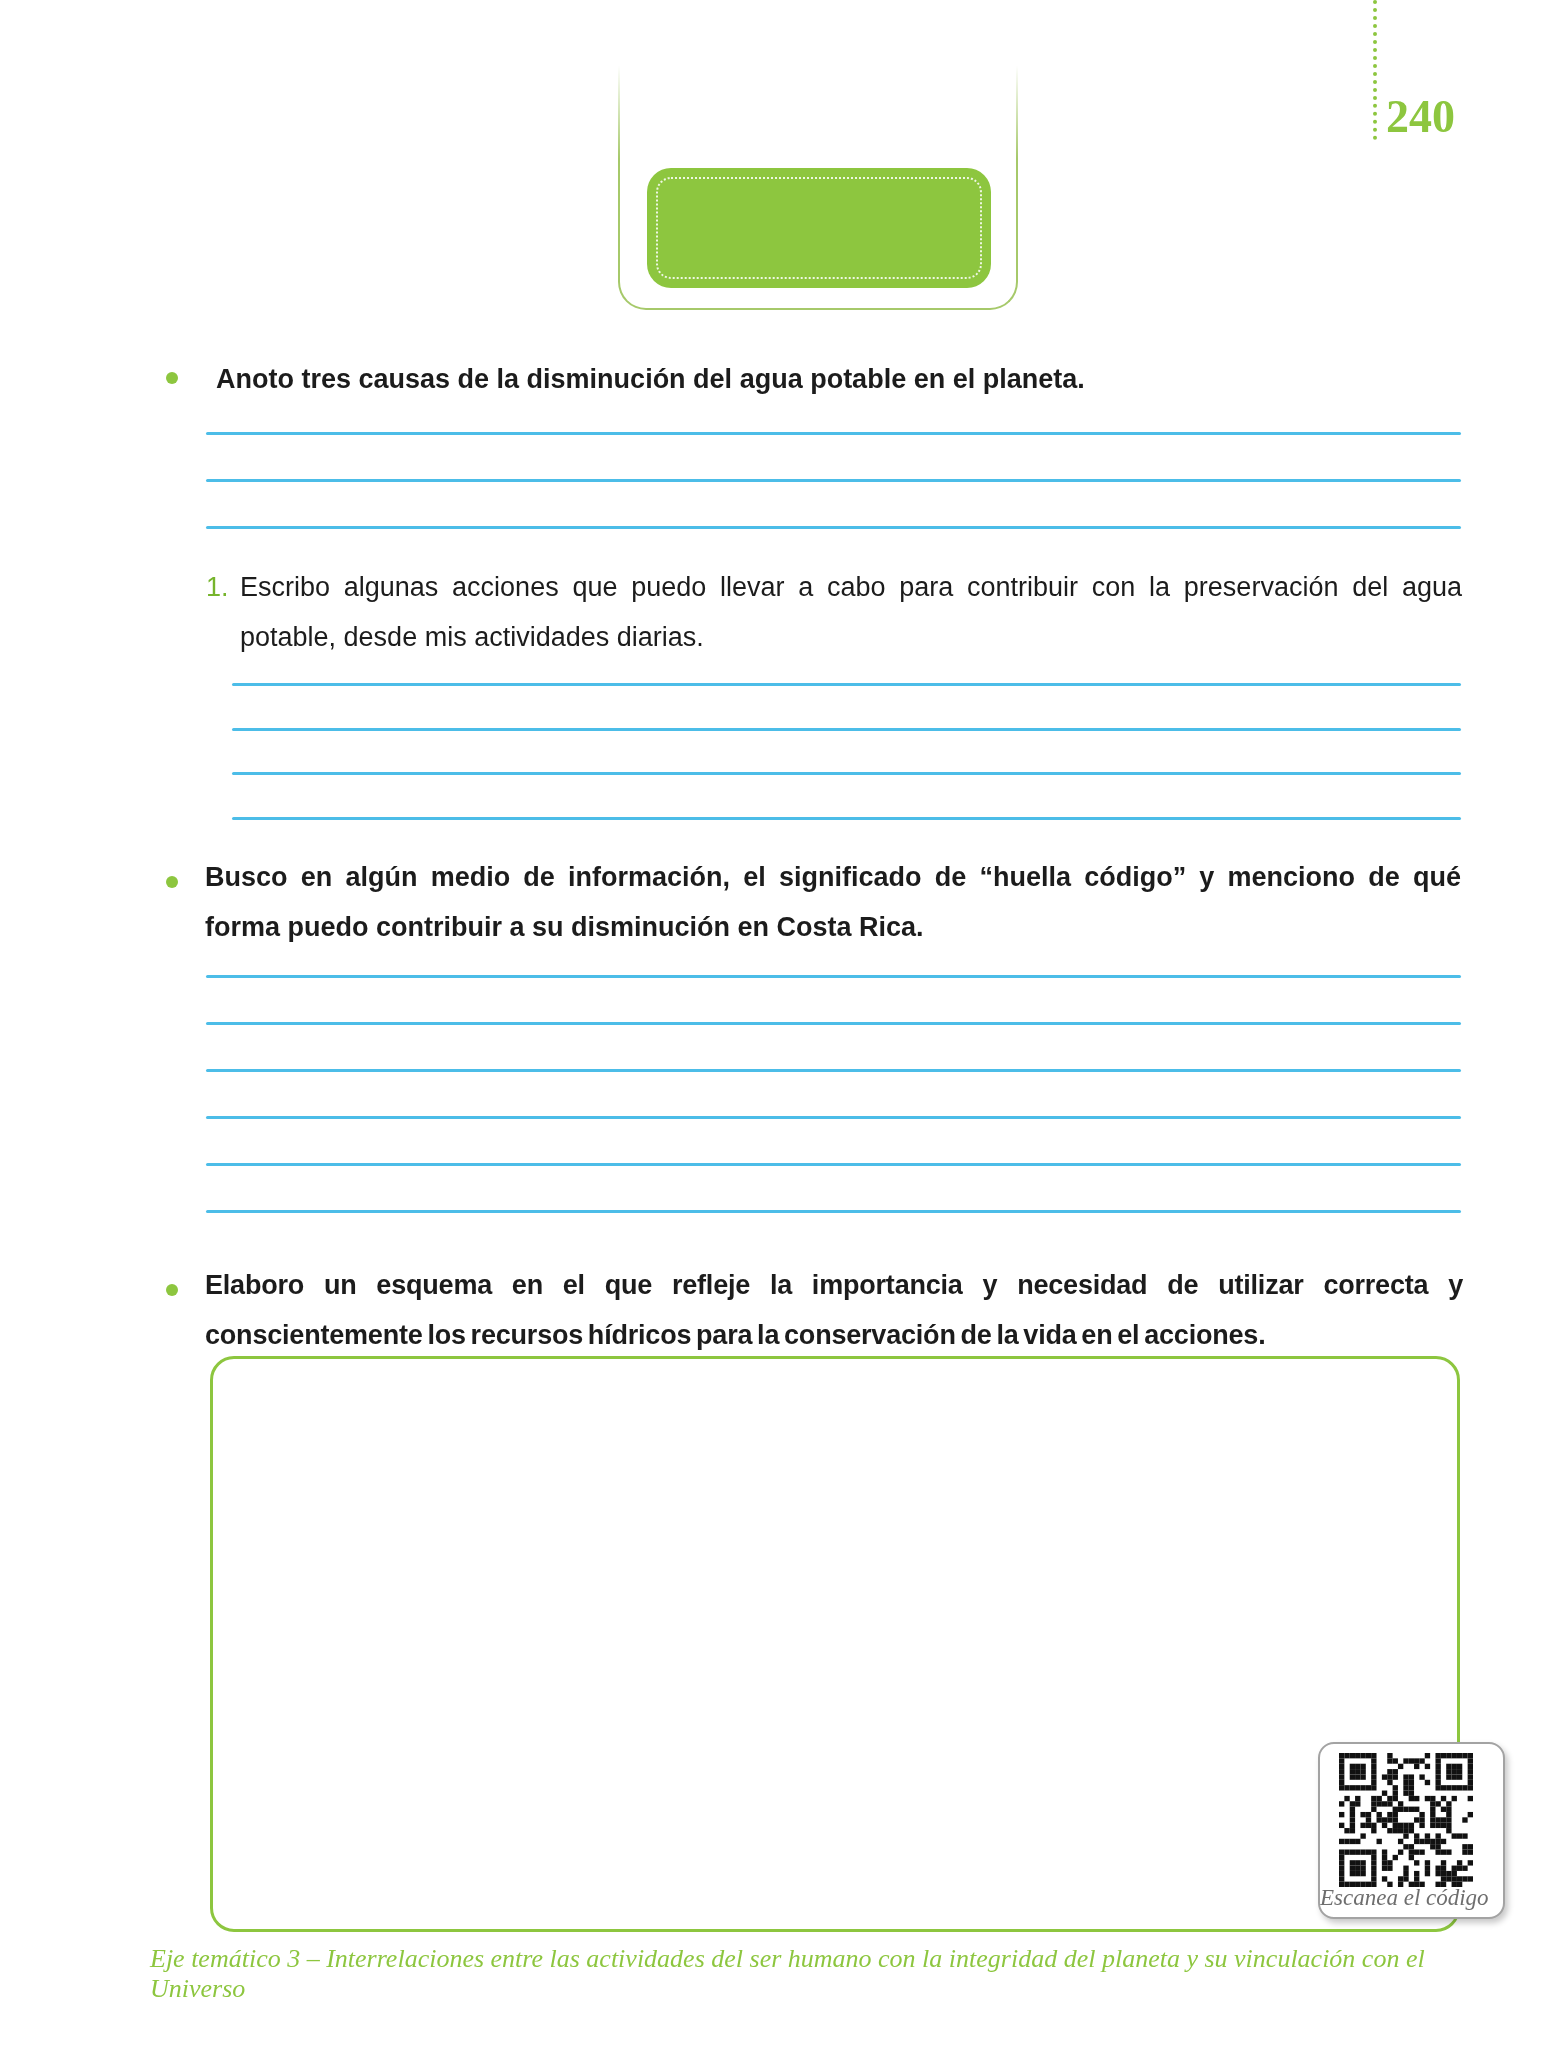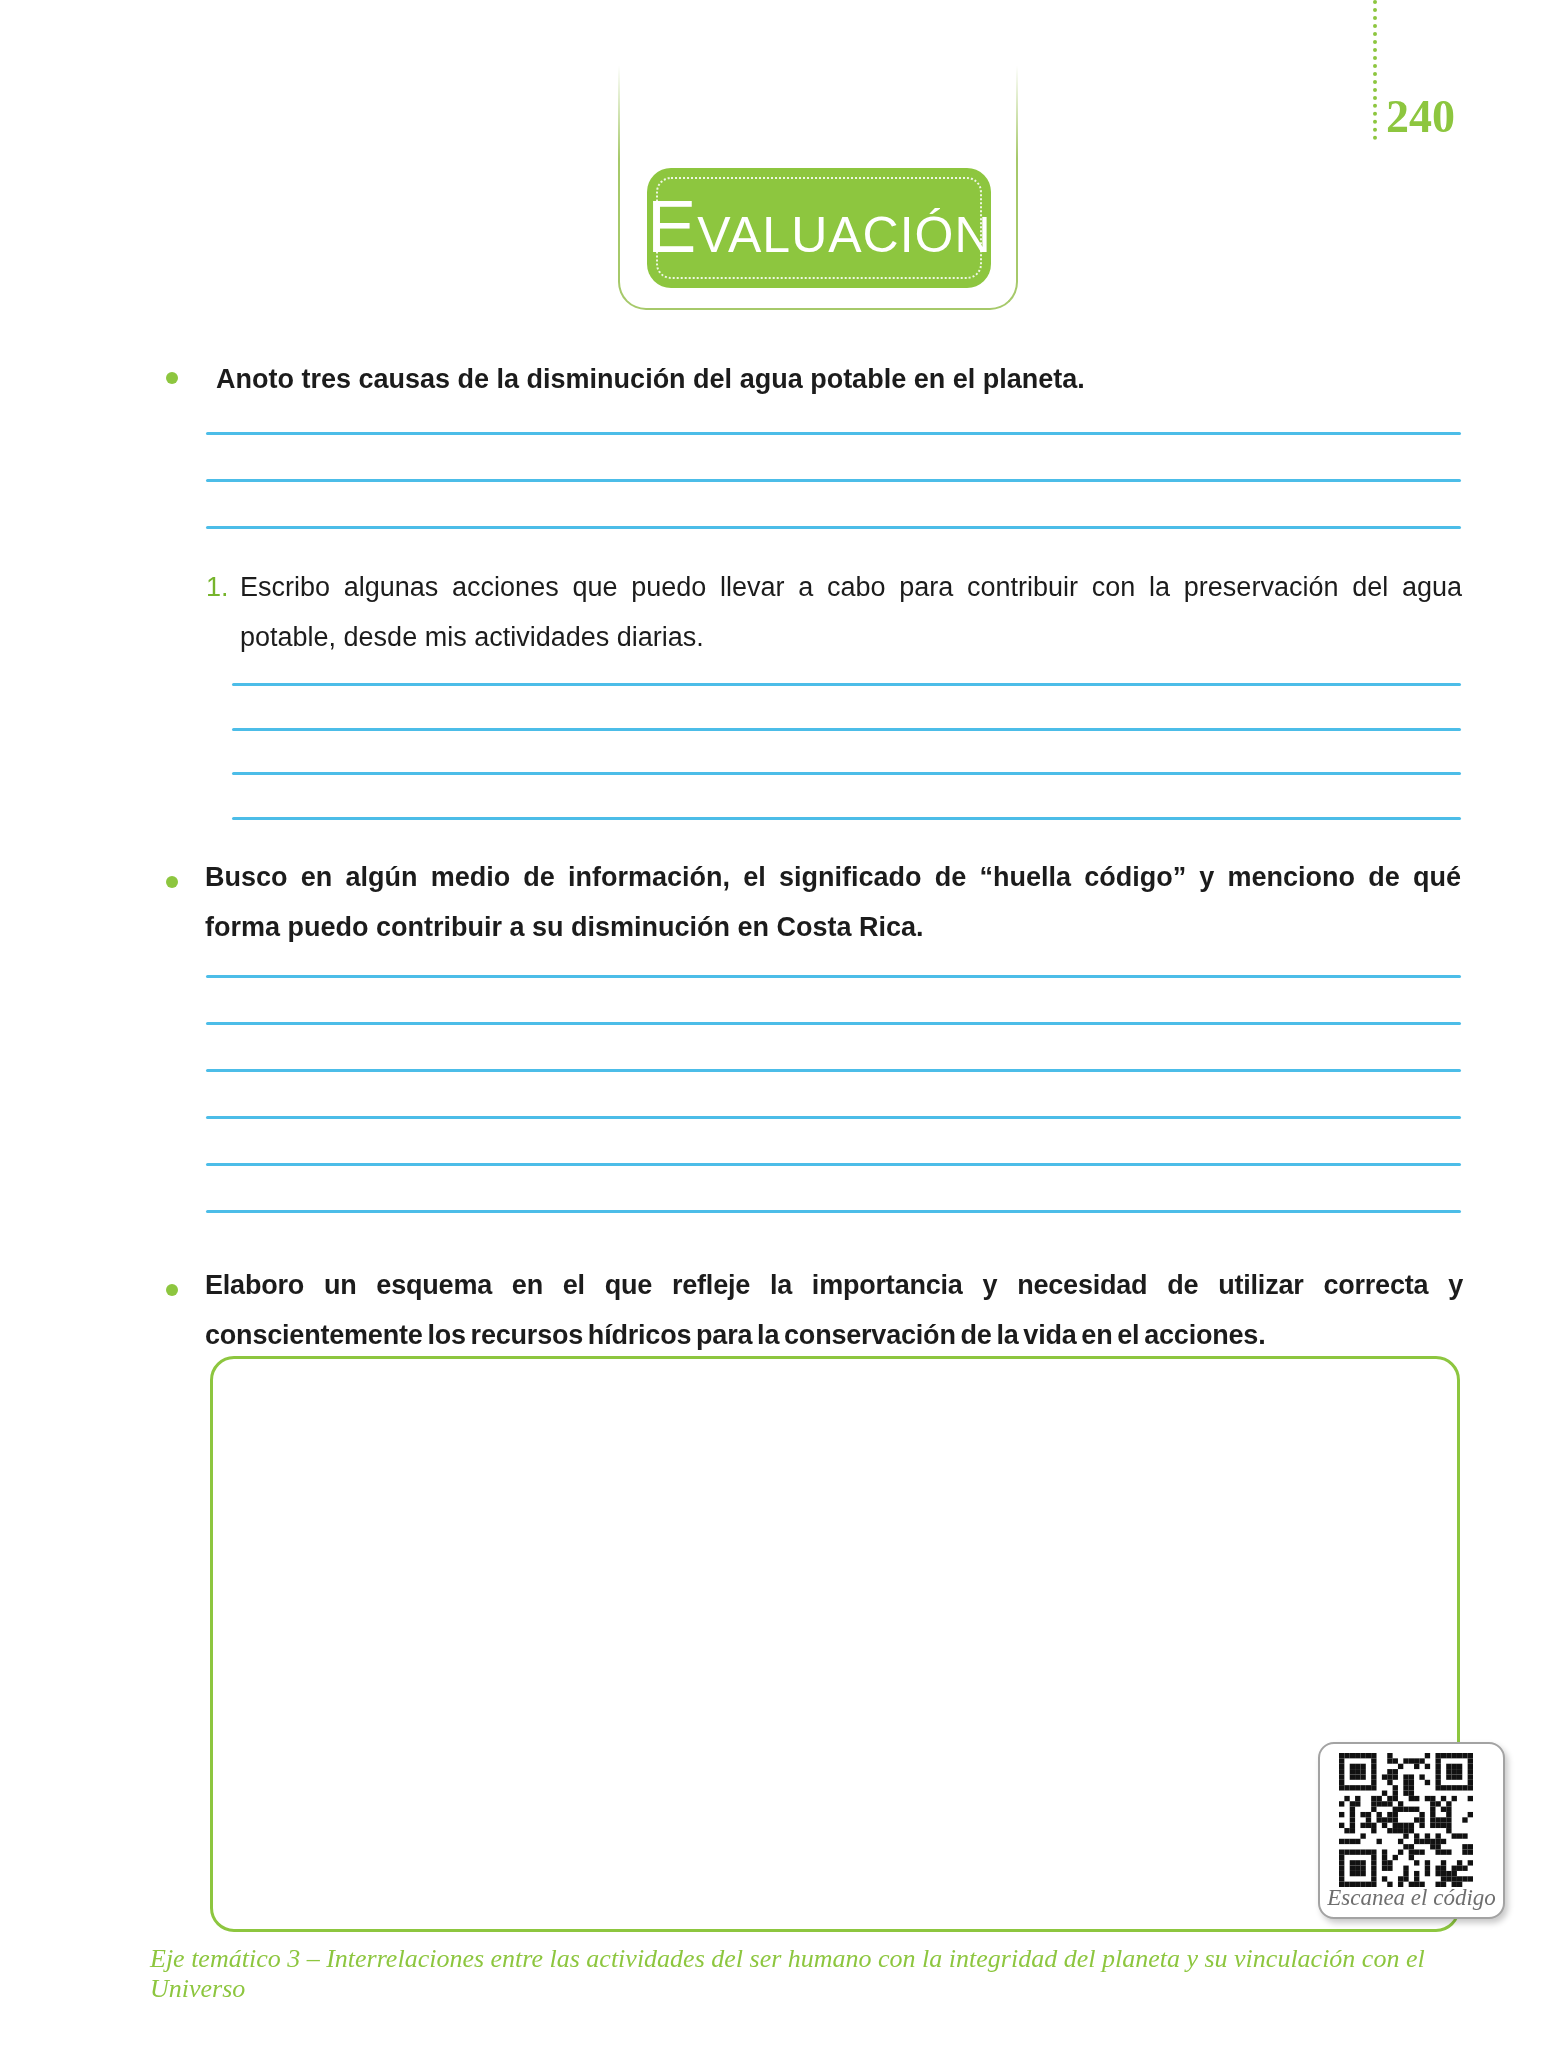--- a/index.html
+++ b/index.html
@@ -54,40 +54,39 @@
 
   
   .draw-box { position:absolute; left:210px; top:1356px; width:1250px; height:576px;
     border:3px solid #8dc63f; border-radius:24px; background:#ffffff; }
 
   
   .qr-card { position:absolute; left:1318px; top:1742px; width:187px; height:177px;
     background:#ffffff; border:2.5px solid #a3a3a3; border-radius:16px;
     box-shadow:3px 4px 6px rgba(0,0,0,.22); z-index:5; }
   .qr-svg { position:absolute; left:19px; top:9px; }
-  .qr-caption { position:absolute; left:0; right:0; bottom:6px; text-align:center;
+  .qr-caption { position:absolute; left:0; right:0; bottom:6px; 
     font-family:"Liberation Serif", serif; font-style:italic; font-size:23px; color:#6e6e6e; }
 
   
   .footer { position:absolute; left:150px; top:1944px; width:1360px; text-align:left;
     font-family:"Liberation Serif", serif; font-style:italic; font-size:26px;
     color:#8dc63f; }
 </style>
 </head>
 <body>
 
 <div class="page">
 
   <div class="dotted-edge"></div>
   <div class="page-num">240</div>
 
   <div class="bracket"></div>
   <div class="badge">
     <div class="badge-inner"></div>
-    <div class="badge-text"><span class="ti">E</span><span class="tr">VALUACIÓN</span></div>
   </div>
 
   <span class="bullet-dot" style="left:166px; top:372px;"></span>
   <p class="q-text bold" style="left:216px; top:348px; width:1256px; line-height:34px; padding-top:14px;">Anoto tres causas de la disminución del agua potable en el planeta.</p>
   <div class="rules gap47" style="left:206px; top:432px; width:1255px;">
       <div class="rule"></div>
       <div class="rule"></div>
       <div class="rule"></div>
     </div>
 

